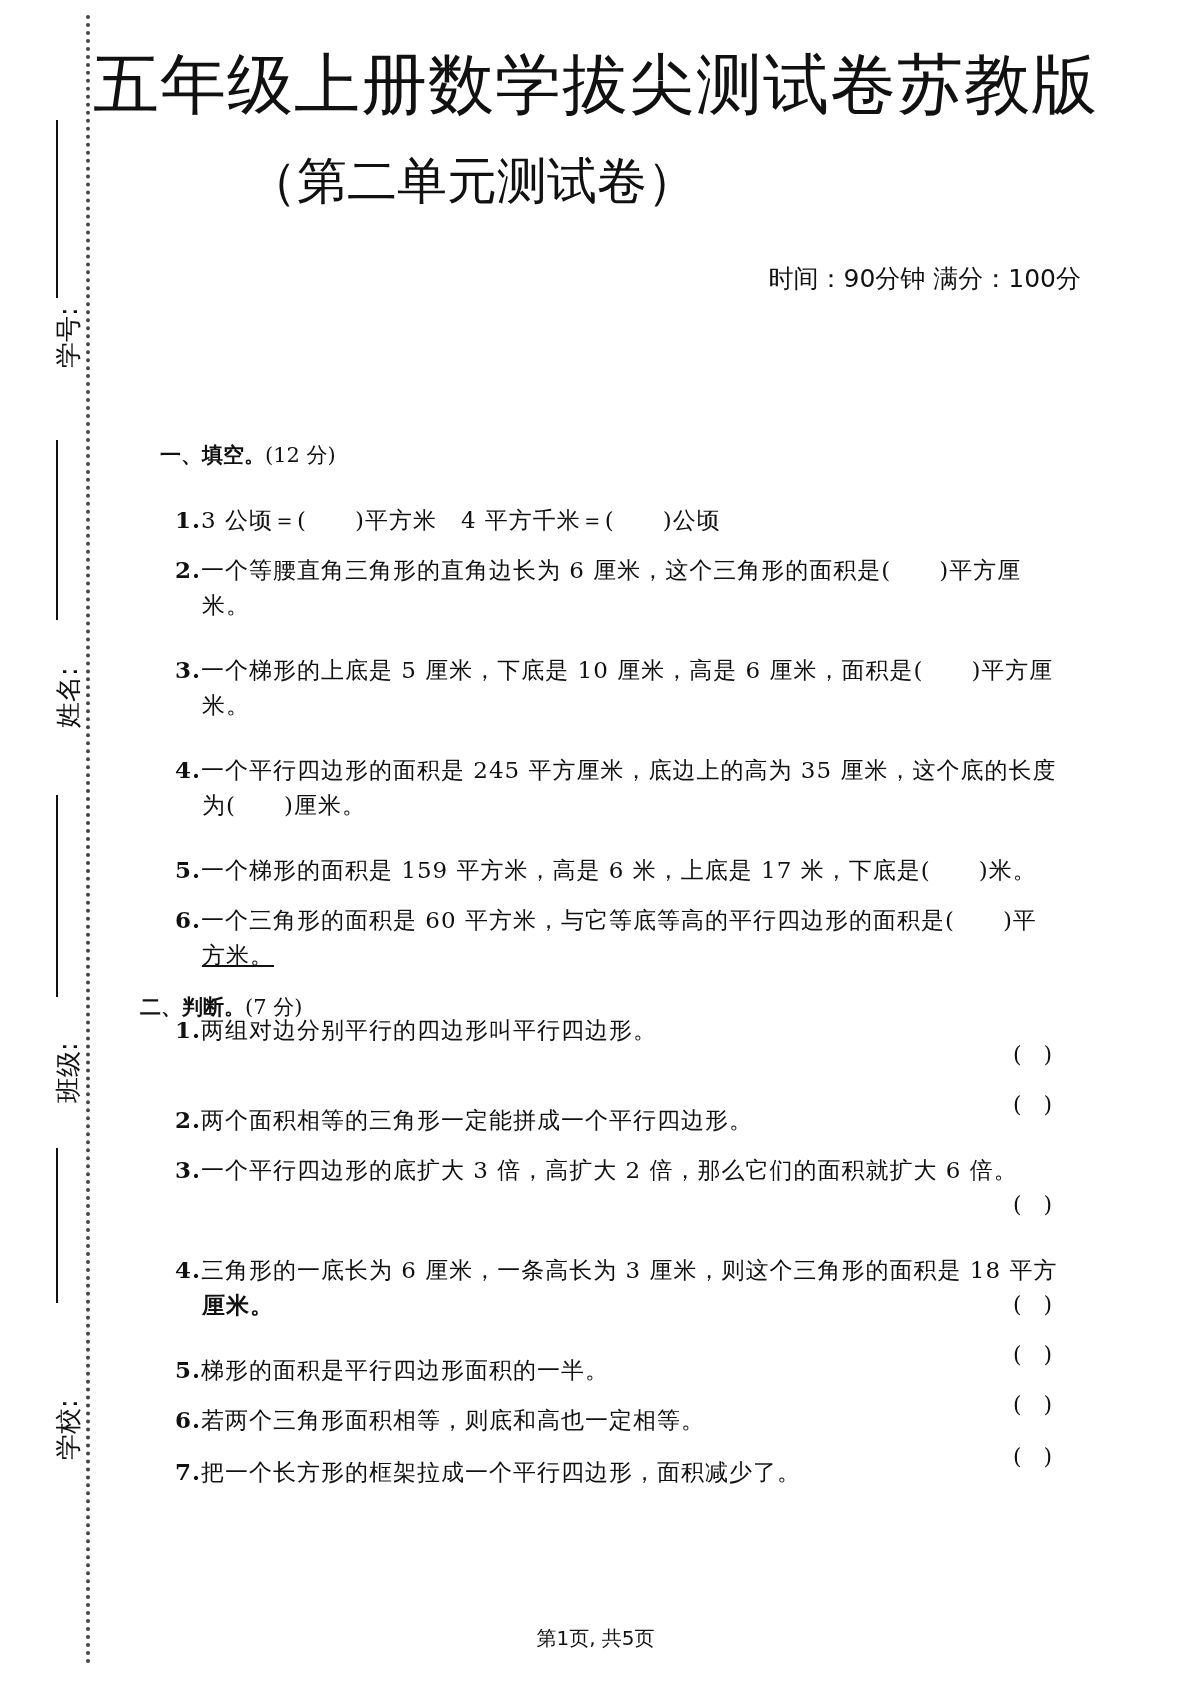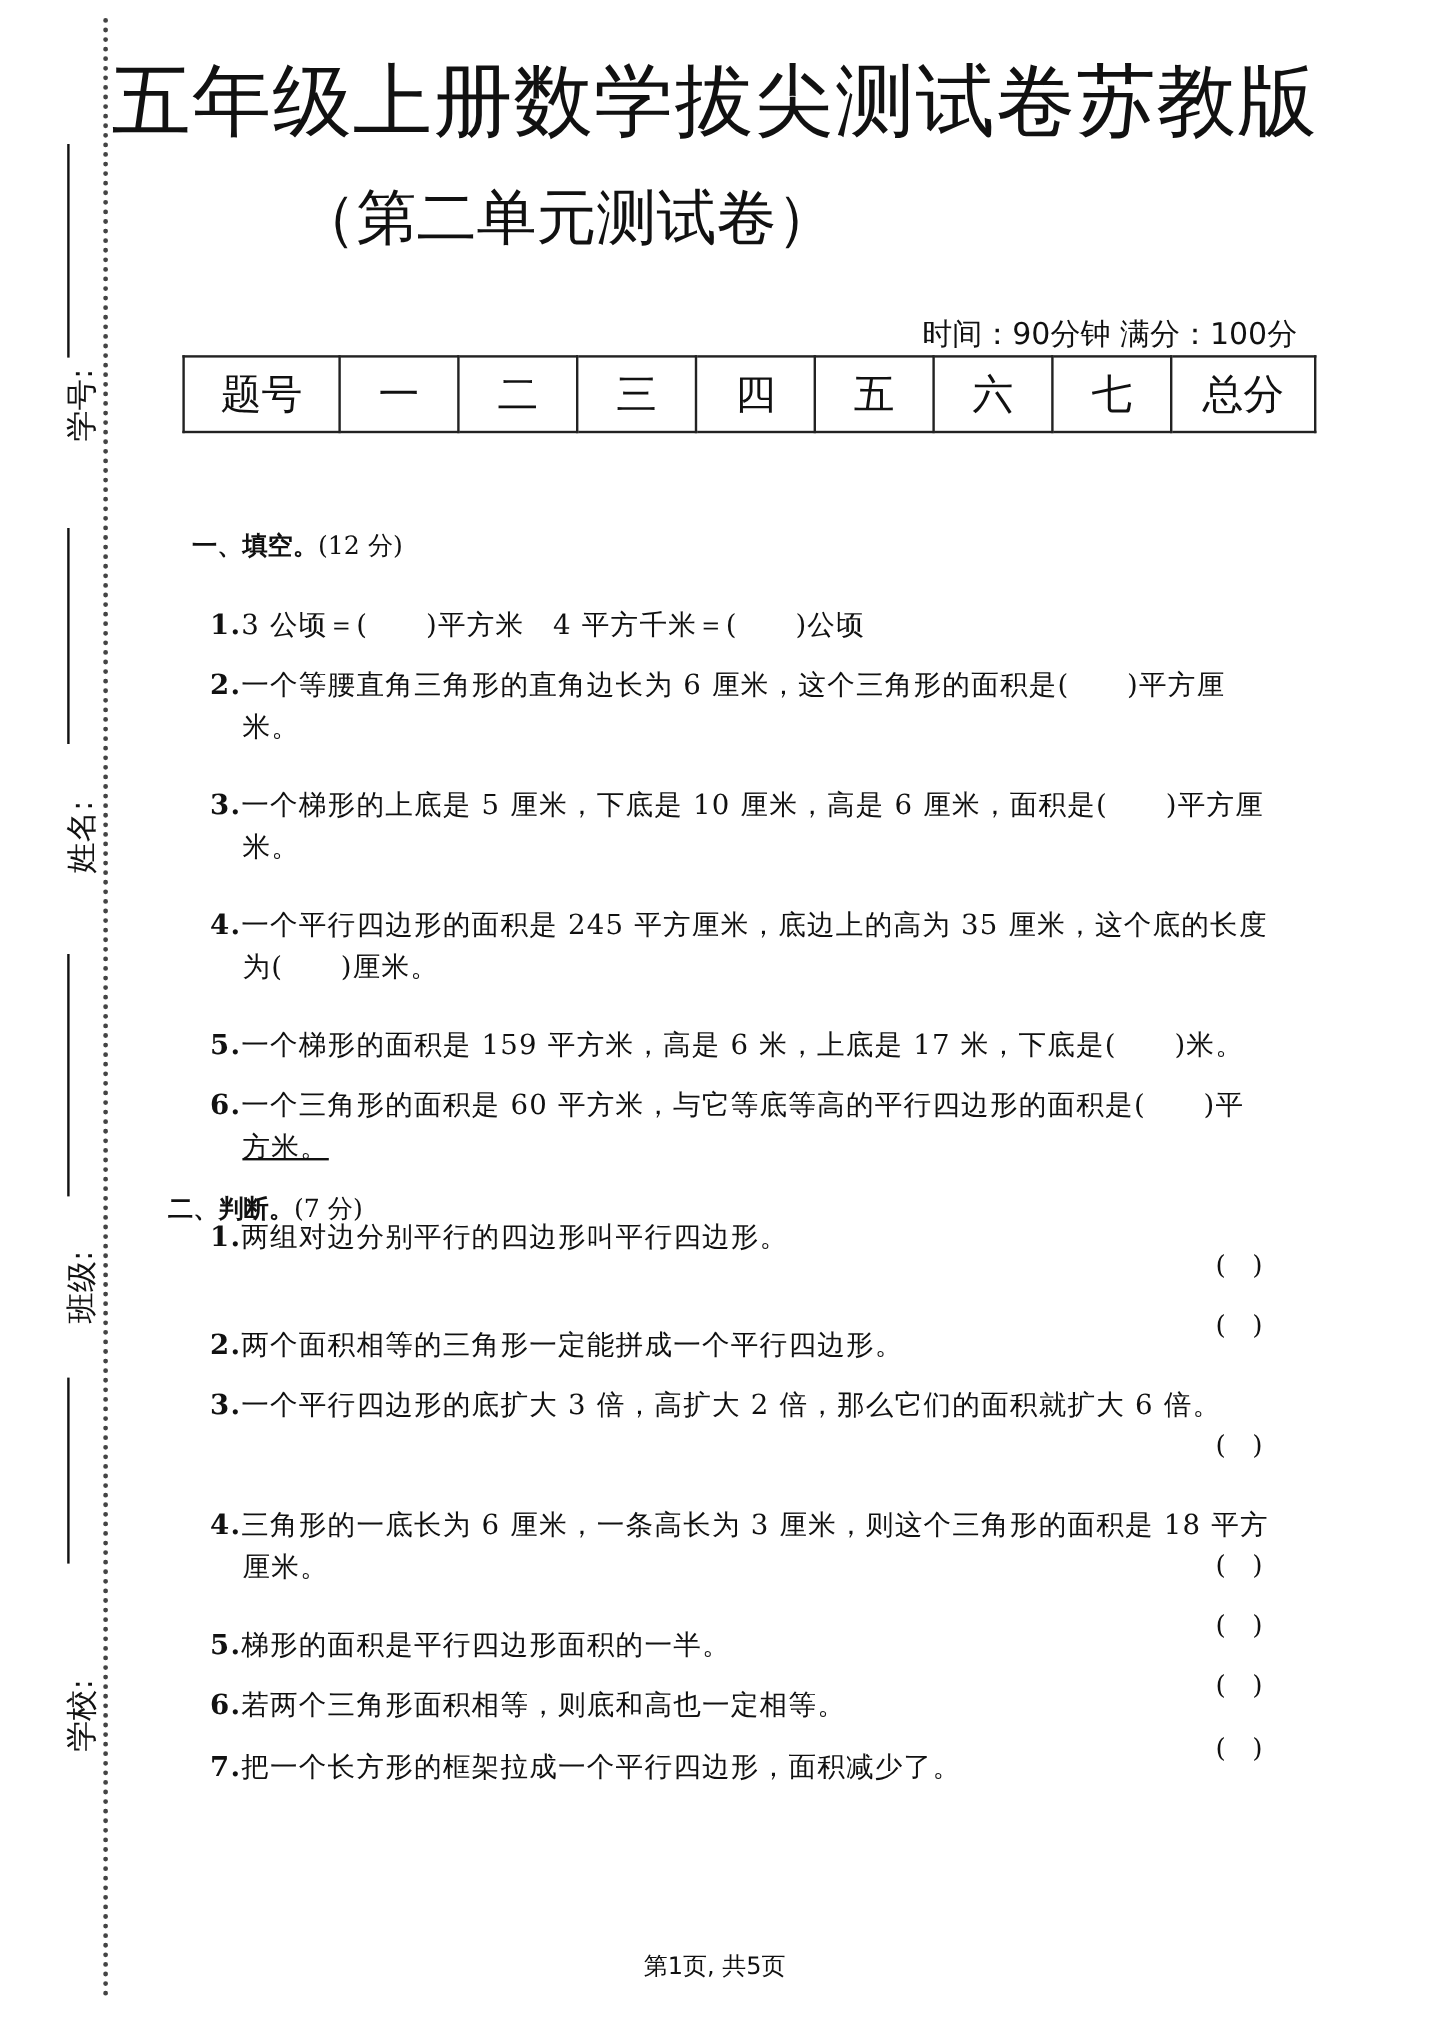--- a/index.html
+++ b/index.html
@@ -52,31 +52,20 @@
 <div class="side-underline" style="top:1075px;height:0;"></div>
 <div class="side-underline" style="top:1148px;height:155px;"></div>
 <div class="side-label" style="top:1412px;">学校:</div>
 
 <div class="title">五年级上册数学拔尖测试卷苏教版</div>
 <div class="subtitle">（第二单元测试卷）</div>
 <div class="meta">时间：90分钟  满分：100分</div>
 
 <table class="score">
   <tbody>
-      <tr>
-    <td class="col-first">题号</td>
-    <td class="col-n">一</td>
-    <td class="col-n">二</td>
-    <td class="col-n">三</td>
-    <td class="col-n">四</td>
-    <td class="col-n">五</td>
-    <td class="col-n">六</td>
-    <td class="col-n">七</td>
-    <td class="col-last">总分</td>
-  </tr>
 </tbody>
   </table>
 
 <div class="section-title" style="top:441px;margin-left:20px;">
   <span>一、填空。</span><span class="pts">(12 分)</span>
 </div>
 
 <div class="q" style="top:490px;">
   <span class="num">1.</span><span>3 公顷＝(　　)平方米　4 平方千米＝(　　)公顷</span>
 </div>
@@ -120,21 +109,21 @@
 <div class="paren" style="top:1090px;">(　)</div>
 
 <div class="q" style="top:1140px;">
   <span class="num">3.</span><span>一个平行四边形的底扩大 3 倍，高扩大 2 倍，那么它们的面积就扩大 6 倍。</span>
 </div>
 <div class="paren" style="top:1190px;">(　)</div>
 
 <div class="q" style="top:1240px;">
   <span class="num">4.</span><span>三角形的一底长为 6 厘米，一条高长为 3 厘米，则这个三角形的面积是 18 平方</span>
 </div>
-<div class="cont" style="top:1290px;">厘米。</div>
+<div class="cont" style="top:1290px;font-weight:bold;">厘米。</div>
 <div class="paren" style="top:1290px;">(　)</div>
 
 <div class="q" style="top:1340px;">
   <span class="num">5.</span><span>梯形的面积是平行四边形面积的一半。</span>
 </div>
 <div class="paren" style="top:1340px;">(　)</div>
 
 <div class="q" style="top:1390px;">
   <span class="num">6.</span><span>若两个三角形面积相等，则底和高也一定相等。</span>
 </div>

